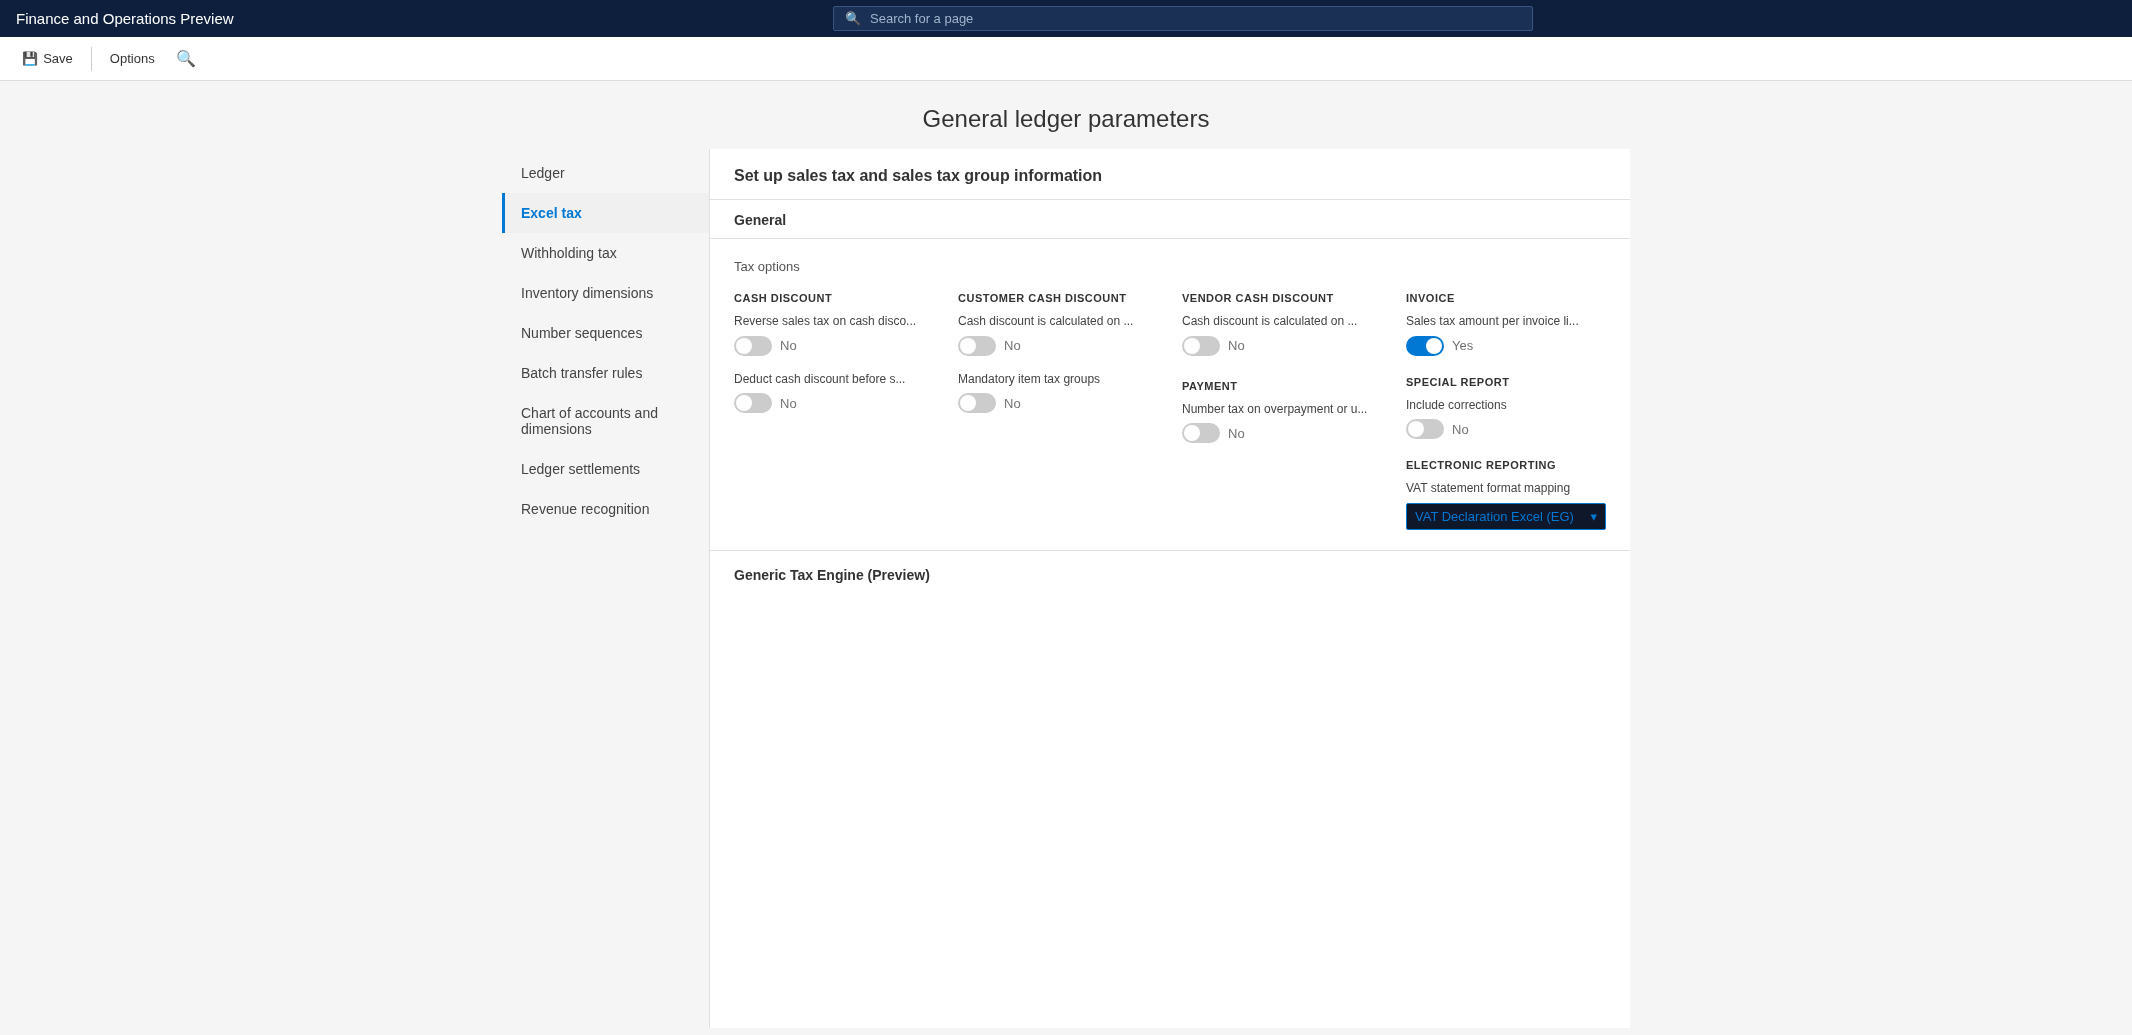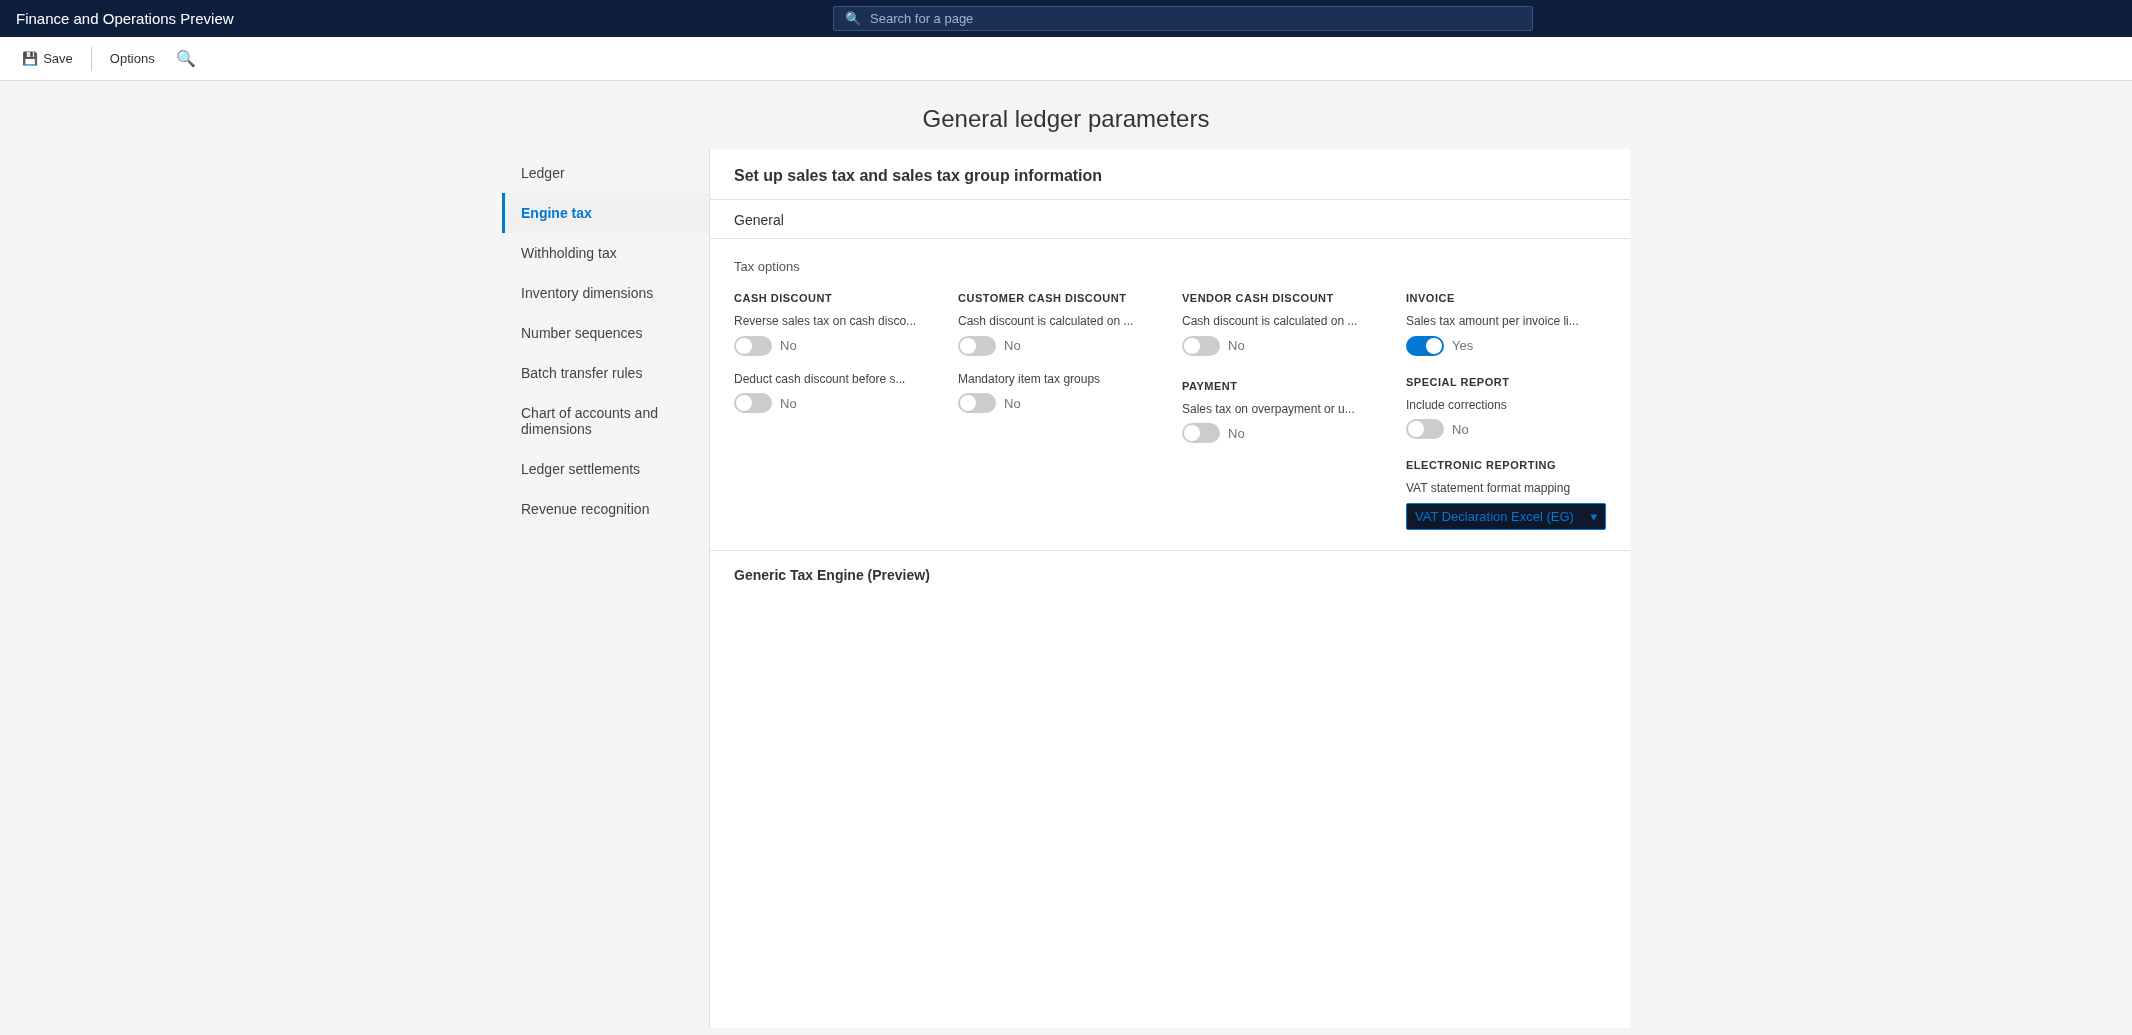--- a/index.html
+++ b/index.html
@@ -128,21 +128,21 @@
     }
     .section-header {
       padding: 18px 24px 14px 24px;
       font-size: 16px;
       font-weight: 700;
       border-bottom: 1px solid #e0e0e0;
     }
     .section-label {
       padding: 12px 24px 10px 24px;
       font-size: 14px;
-      font-weight: 400;
+      font-weight: 700;
       border-bottom: 1px solid #e0e0e0;
       color: #333;
     }
     .section-content {
       padding: 20px 24px;
     }
     .section-subtitle {
       font-size: 13px;
       color: #555;
       margin-bottom: 18px;
@@ -264,21 +264,21 @@
 <div class="page-container">
   <h1 class="page-title">General ledger parameters</h1>
 
   <div class="main-layout">
 
     <div class="sidebar">
       <div class="sidebar-item">
         <span>Ledger</span>
       </div>
       <div class="sidebar-item active">
-        <span>Engine tax</span>
+        <span>Excel tax</span>
       </div>
       <div class="sidebar-item">
         <span>Withholding tax</span>
       </div>
       <div class="sidebar-item">
         <span>Inventory dimensions</span>
       </div>
       <div class="sidebar-item">
         <span>Number sequences</span>
       </div>
@@ -346,21 +346,21 @@
             <div class="field-row">
               <div class="field-label">Cash discount is calculated on ...</div>
               <div class="toggle-row">
                 <button class="toggle"></button>
                 <span class="toggle-value">No</span>
               </div>
             </div>
             <div style="margin-top: 24px;">
               <div class="col-header">PAYMENT</div>
               <div class="field-row">
-                <div class="field-label">Sales tax on overpayment or u...</div>
+                <div class="field-label">Number tax on overpayment or u...</div>
                 <div class="toggle-row">
                   <button class="toggle"></button>
                   <span class="toggle-value">No</span>
                 </div>
               </div>
             </div>
           </div>
 
           <div class="tax-col">
             <div class="col-header">INVOICE</div>

